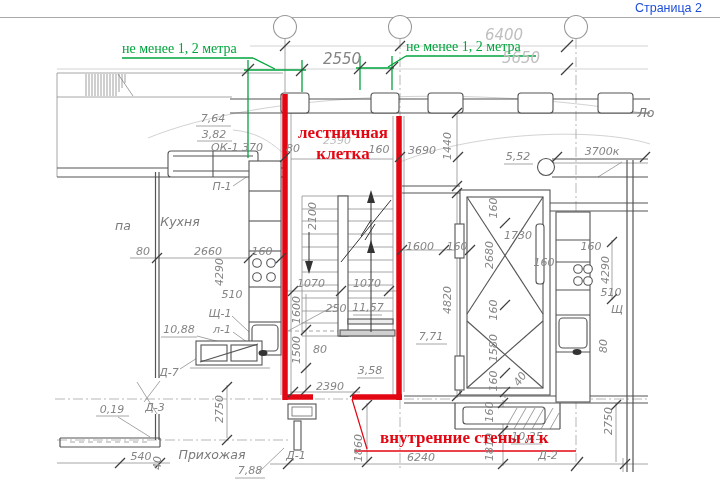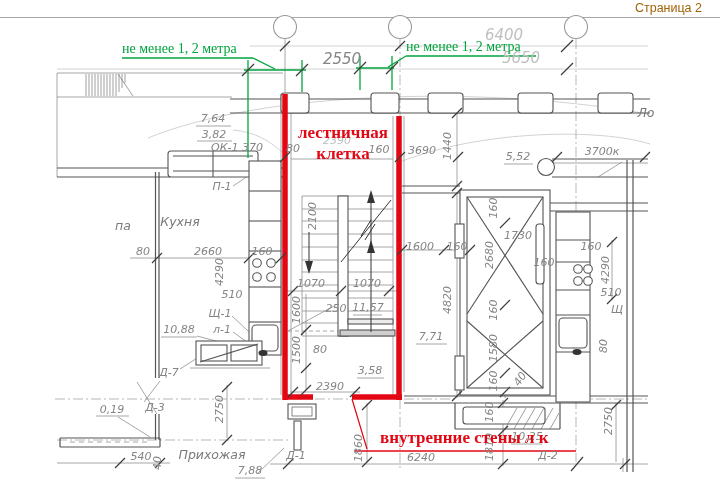--- a/index.html
+++ b/index.html
@@ -1,18 +1,18 @@
 <!DOCTYPE html>
 <html style="--red: #e30613; --green: #00a43c;"><head>
 <meta charset="utf-8">
 <style>
   html,body{margin:0;padding:0;background:#fff;}
   .screen{position:relative;width:720px;height:485px;background:#fff;overflow:hidden;
           font-family:"DejaVu Sans",sans-serif;}
-  .hdr{position:absolute;top:1px;right:18px;font-size:12.5px;color:#a16207;
+  .hdr{position:absolute;top:1px;right:18px;font-size:12.5px;color:#1d4ed8;
        font-family:"Liberation Sans",sans-serif;}
   .rule{position:absolute;top:17px;left:0;width:720px;height:0;border-top:1px solid #a9a9a9;}
   svg{position:absolute;left:0;top:0;}
   
   .g-faint{stroke:#c6c6c6;stroke-width:.8;fill:none}
   .g-thin{stroke:#8f8f8f;stroke-width:.8;fill:none}
   .g-w{stroke:#555;stroke-width:1.2;fill:none}
   .g-wf{stroke:#555;stroke-width:1.1;fill:#fff}
   .g-dd{stroke:#9a9a9a;stroke-width:.7;fill:none;stroke-dasharray:10 3 2 3}
   .g-slash{stroke:#3d3d3d;stroke-width:1.2;fill:none}

